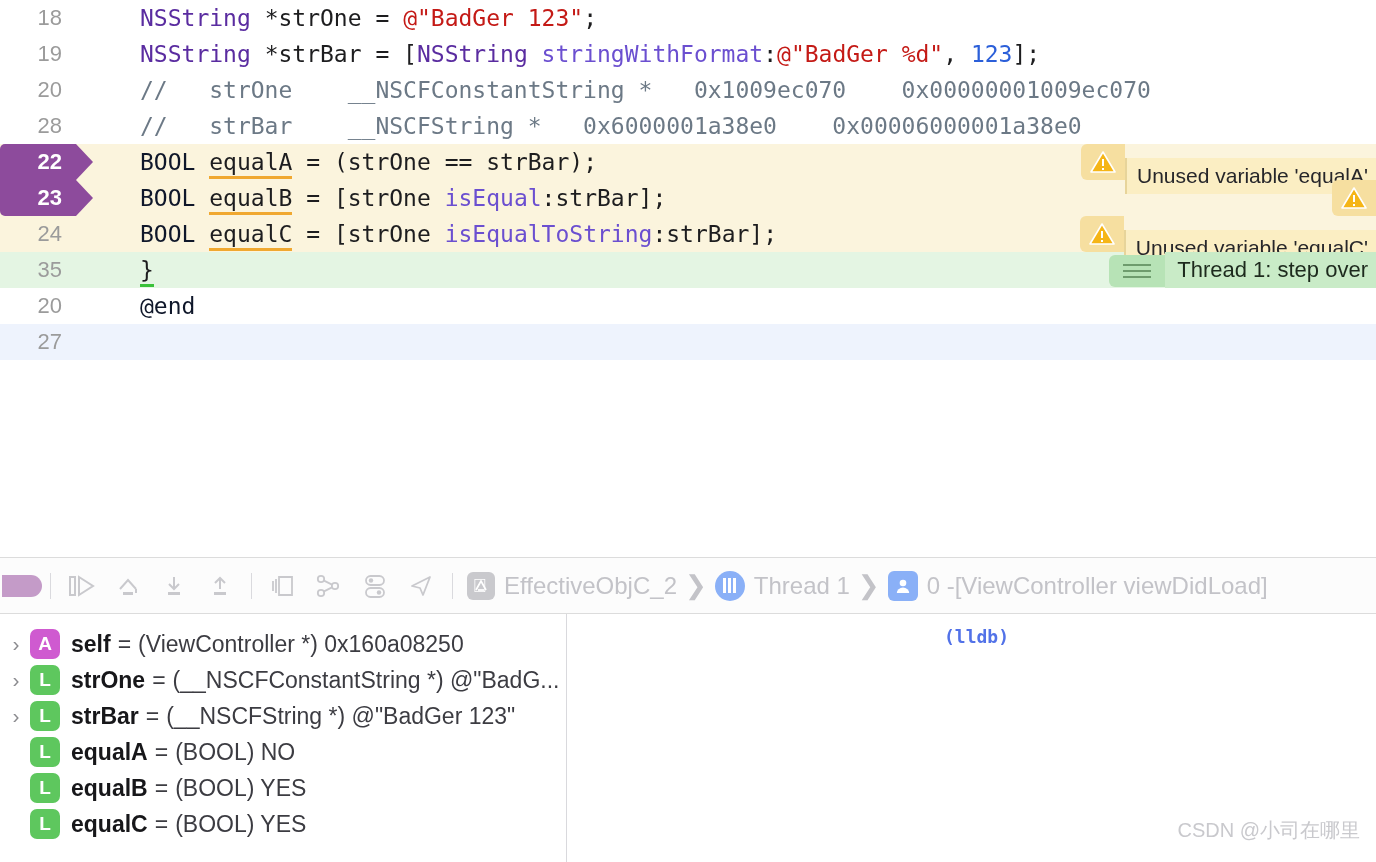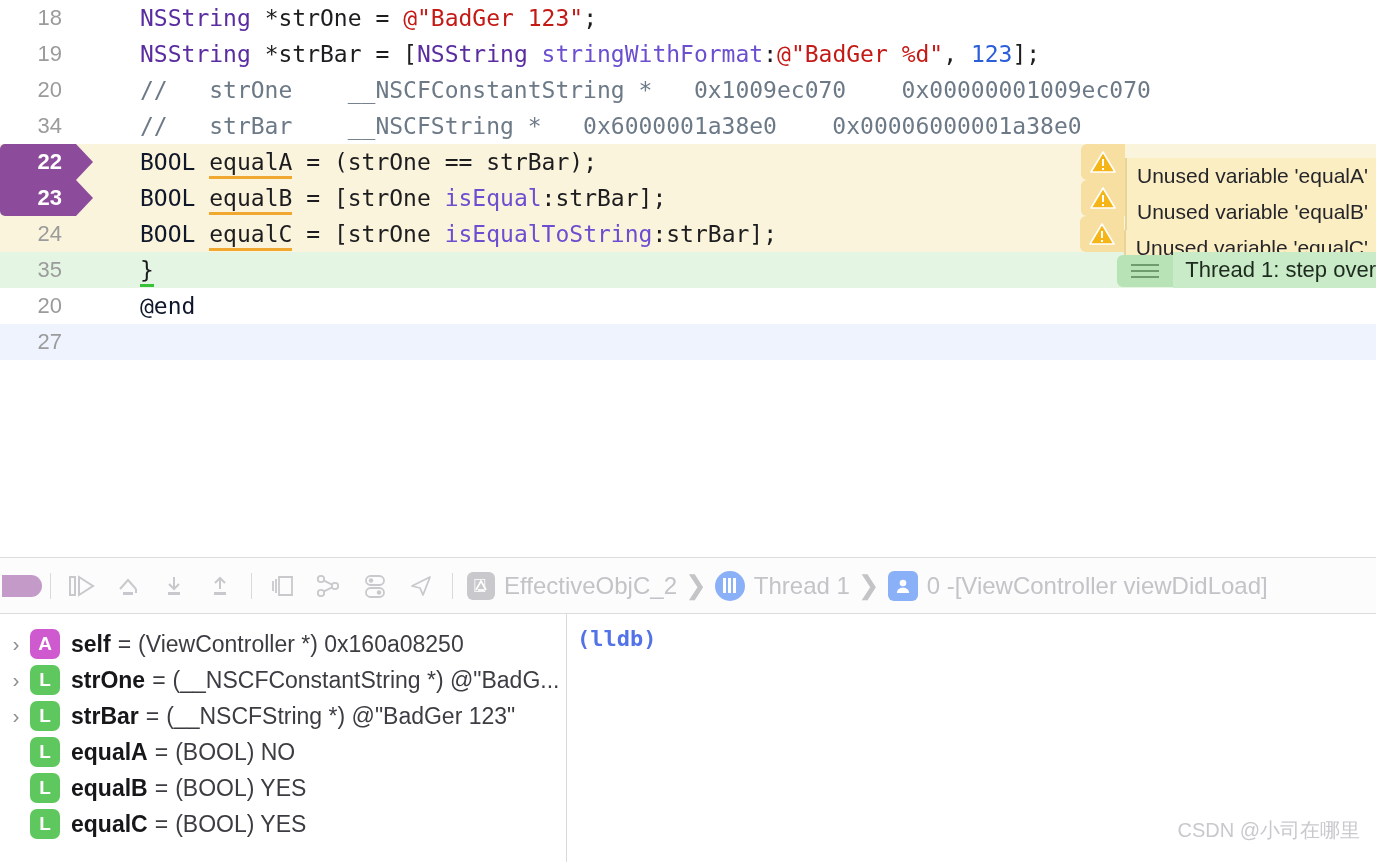--- a/index.html
+++ b/index.html
@@ -138,21 +138,21 @@
   .exec-handle i {
     display: block;
     width: 28px; height: 2px;
     background: #6e9c6d;
     box-shadow: 0 6px 0 #6e9c6d, 0 -6px 0 #6e9c6d;
   }
   .exec-msg {
     height: 36px;
     background: #c9ebc7;
     display: flex; align-items: center;
-    padding: 0 0 0 12px;
+    padding: 0 8px 0 12px;
     font-family: "Liberation Sans", sans-serif;
     font-size: 22px;
     color: #1d2a1d;
     white-space: nowrap;
   }
 
   
   .debug-bar {
     position: absolute;
     left: 0; top: 557px;
@@ -269,54 +269,55 @@
   }
   .console-pane {
     flex: 1;
     height: 248px;
     background: #ffffff;
     padding: 12px 0 0 8px;
     position: relative;
   }
   .lldb {
     font-family: "DejaVu Sans Mono", monospace;
-    font-size: 22px;
+    font-size: 18px;
     color: #5272e8;
     font-weight: bold;
     padding-left: 2px;
+    text-align: center;
   }
   .watermark {
     position: absolute;
     right: 16px; bottom: 18px;
     font-family: "Liberation Sans", sans-serif;
     font-size: 20px;
     color: #c9c9cd;
     white-space: nowrap;
   }
 </style>
 </head>
 <body>
 
 <div id="app">
 
   <div class="editor" id="editor">
       <div class="code-line row-plain"><div class="gutter">18</div><div class="code-text"><span class="tk-type">NSString</span><span class="tk-plain"> *</span><span class="tk-id">strOne</span><span class="tk-plain"> = </span><span class="tk-str">@"BadGer 123"</span><span class="tk-plain">;</span></div></div>
       <div class="code-line row-plain"><div class="gutter">19</div><div class="code-text"><span class="tk-type">NSString</span><span class="tk-plain"> *</span><span class="tk-id">strBar</span><span class="tk-plain"> = [</span><span class="tk-type">NSString</span><span class="tk-plain"> </span><span class="tk-msg">stringWithFormat</span><span class="tk-plain">:</span><span class="tk-str">@"BadGer %d"</span><span class="tk-plain">, </span><span class="tk-num">123</span><span class="tk-plain">];</span></div></div>
       <div class="code-line row-plain"><div class="gutter">20</div><div class="code-text"><span class="tk-comment">//   strOne    __NSCFConstantString *   0x1009ec070    0x00000001009ec070</span></div></div>
-      <div class="code-line row-plain"><div class="gutter">34</div><div class="code-text"><span class="tk-comment">//   strBar    __NSCFString *   0x6000001a38e0    0x00006000001a38e0</span></div></div>
+      <div class="code-line row-plain"><div class="gutter">28</div><div class="code-text"><span class="tk-comment">//   strBar    __NSCFString *   0x6000001a38e0    0x00006000001a38e0</span></div></div>
       <div class="code-line row-warn"><div class="bp bp-top"></div><div class="gutter on-bp">22</div><div class="code-text"><span class="tk-kw">BOOL</span><span class="tk-plain"> </span><span class="tk-id uline">equalA</span><span class="tk-plain"> = (strOne == strBar);</span></div><div class="warn-banner"><div class="warn-icon-box"><svg class="warn-tri" width="26" height="24" viewBox="0 0 26 24">
               <path d="M13 2 L25 22 L1 22 Z" fill="#f5b517" stroke="#ffffff" stroke-width="1.6" stroke-linejoin="round"></path>
               <rect x="12" y="9" width="2" height="7" fill="#ffffff"></rect>
               <rect x="12" y="18" width="2" height="2" fill="#ffffff"></rect>
             </svg></div><div class="warn-msg">Unused variable 'equalA'</div></div></div>
       <div class="code-line row-warn"><div class="bp bp-bot"></div><div class="gutter on-bp">23</div><div class="code-text"><span class="tk-kw">BOOL</span><span class="tk-plain"> </span><span class="tk-id uline">equalB</span><span class="tk-plain"> = [strOne </span><span class="tk-msg">isEqual</span><span class="tk-plain">:strBar];</span></div><div class="warn-banner"><div class="warn-icon-box"><svg class="warn-tri" width="26" height="24" viewBox="0 0 26 24">
               <path d="M13 2 L25 22 L1 22 Z" fill="#f5b517" stroke="#ffffff" stroke-width="1.6" stroke-linejoin="round"></path>
               <rect x="12" y="9" width="2" height="7" fill="#ffffff"></rect>
               <rect x="12" y="18" width="2" height="2" fill="#ffffff"></rect>
-            </svg></div><div class="warn-msg">Unused variable 'equalB'</div></div></div>
+            </svg></div></div></div>
       <div class="code-line row-warn"><div class="gutter">24</div><div class="code-text"><span class="tk-kw">BOOL</span><span class="tk-plain"> </span><span class="tk-id uline">equalC</span><span class="tk-plain"> = [strOne </span><span class="tk-msg">isEqualToString</span><span class="tk-plain">:strBar];</span></div><div class="warn-banner"><div class="warn-icon-box"><svg class="warn-tri" width="26" height="24" viewBox="0 0 26 24">
               <path d="M13 2 L25 22 L1 22 Z" fill="#f5b517" stroke="#ffffff" stroke-width="1.6" stroke-linejoin="round"></path>
               <rect x="12" y="9" width="2" height="7" fill="#ffffff"></rect>
               <rect x="12" y="18" width="2" height="2" fill="#ffffff"></rect>
             </svg></div><div class="warn-msg">Unused variable 'equalC'</div></div></div>
       <div class="code-line row-exec"><div class="gutter">35</div><div class="code-text"><span class="tk-plain uline-green">}</span></div><div class="exec-banner"><div class="exec-handle"><i></i></div><div class="exec-msg">Thread 1: step over</div></div></div>
       <div class="code-line row-plain"><div class="gutter">20</div><div class="code-text"><span class="tk-kw">@end</span></div></div>
       <div class="code-line row-cur"><div class="gutter">27</div><div class="code-text"></div></div>
     </div>
 

